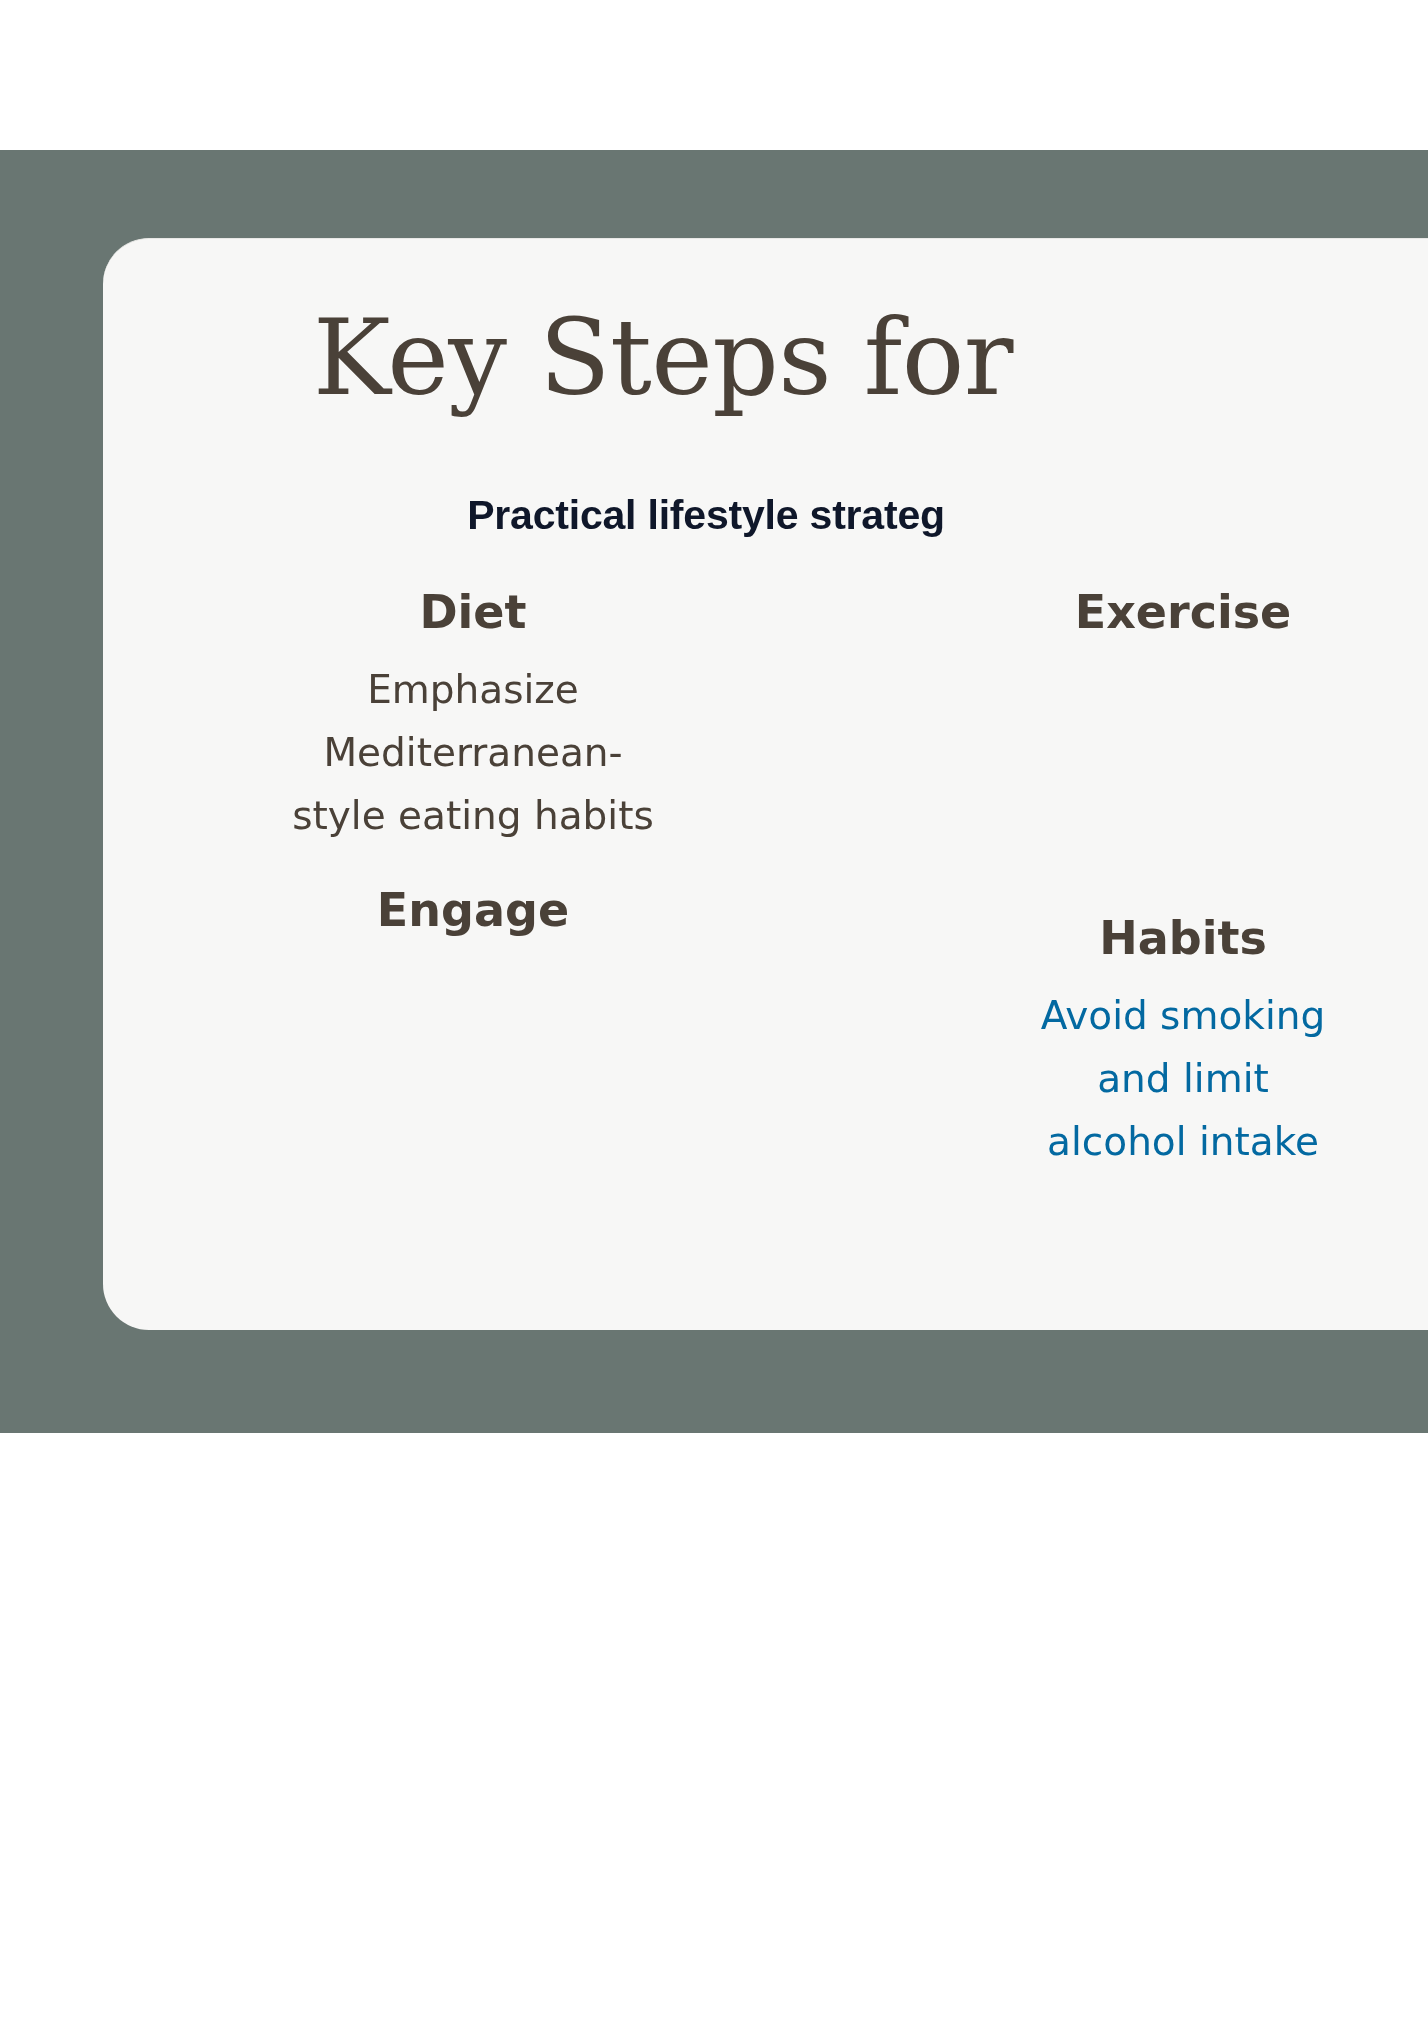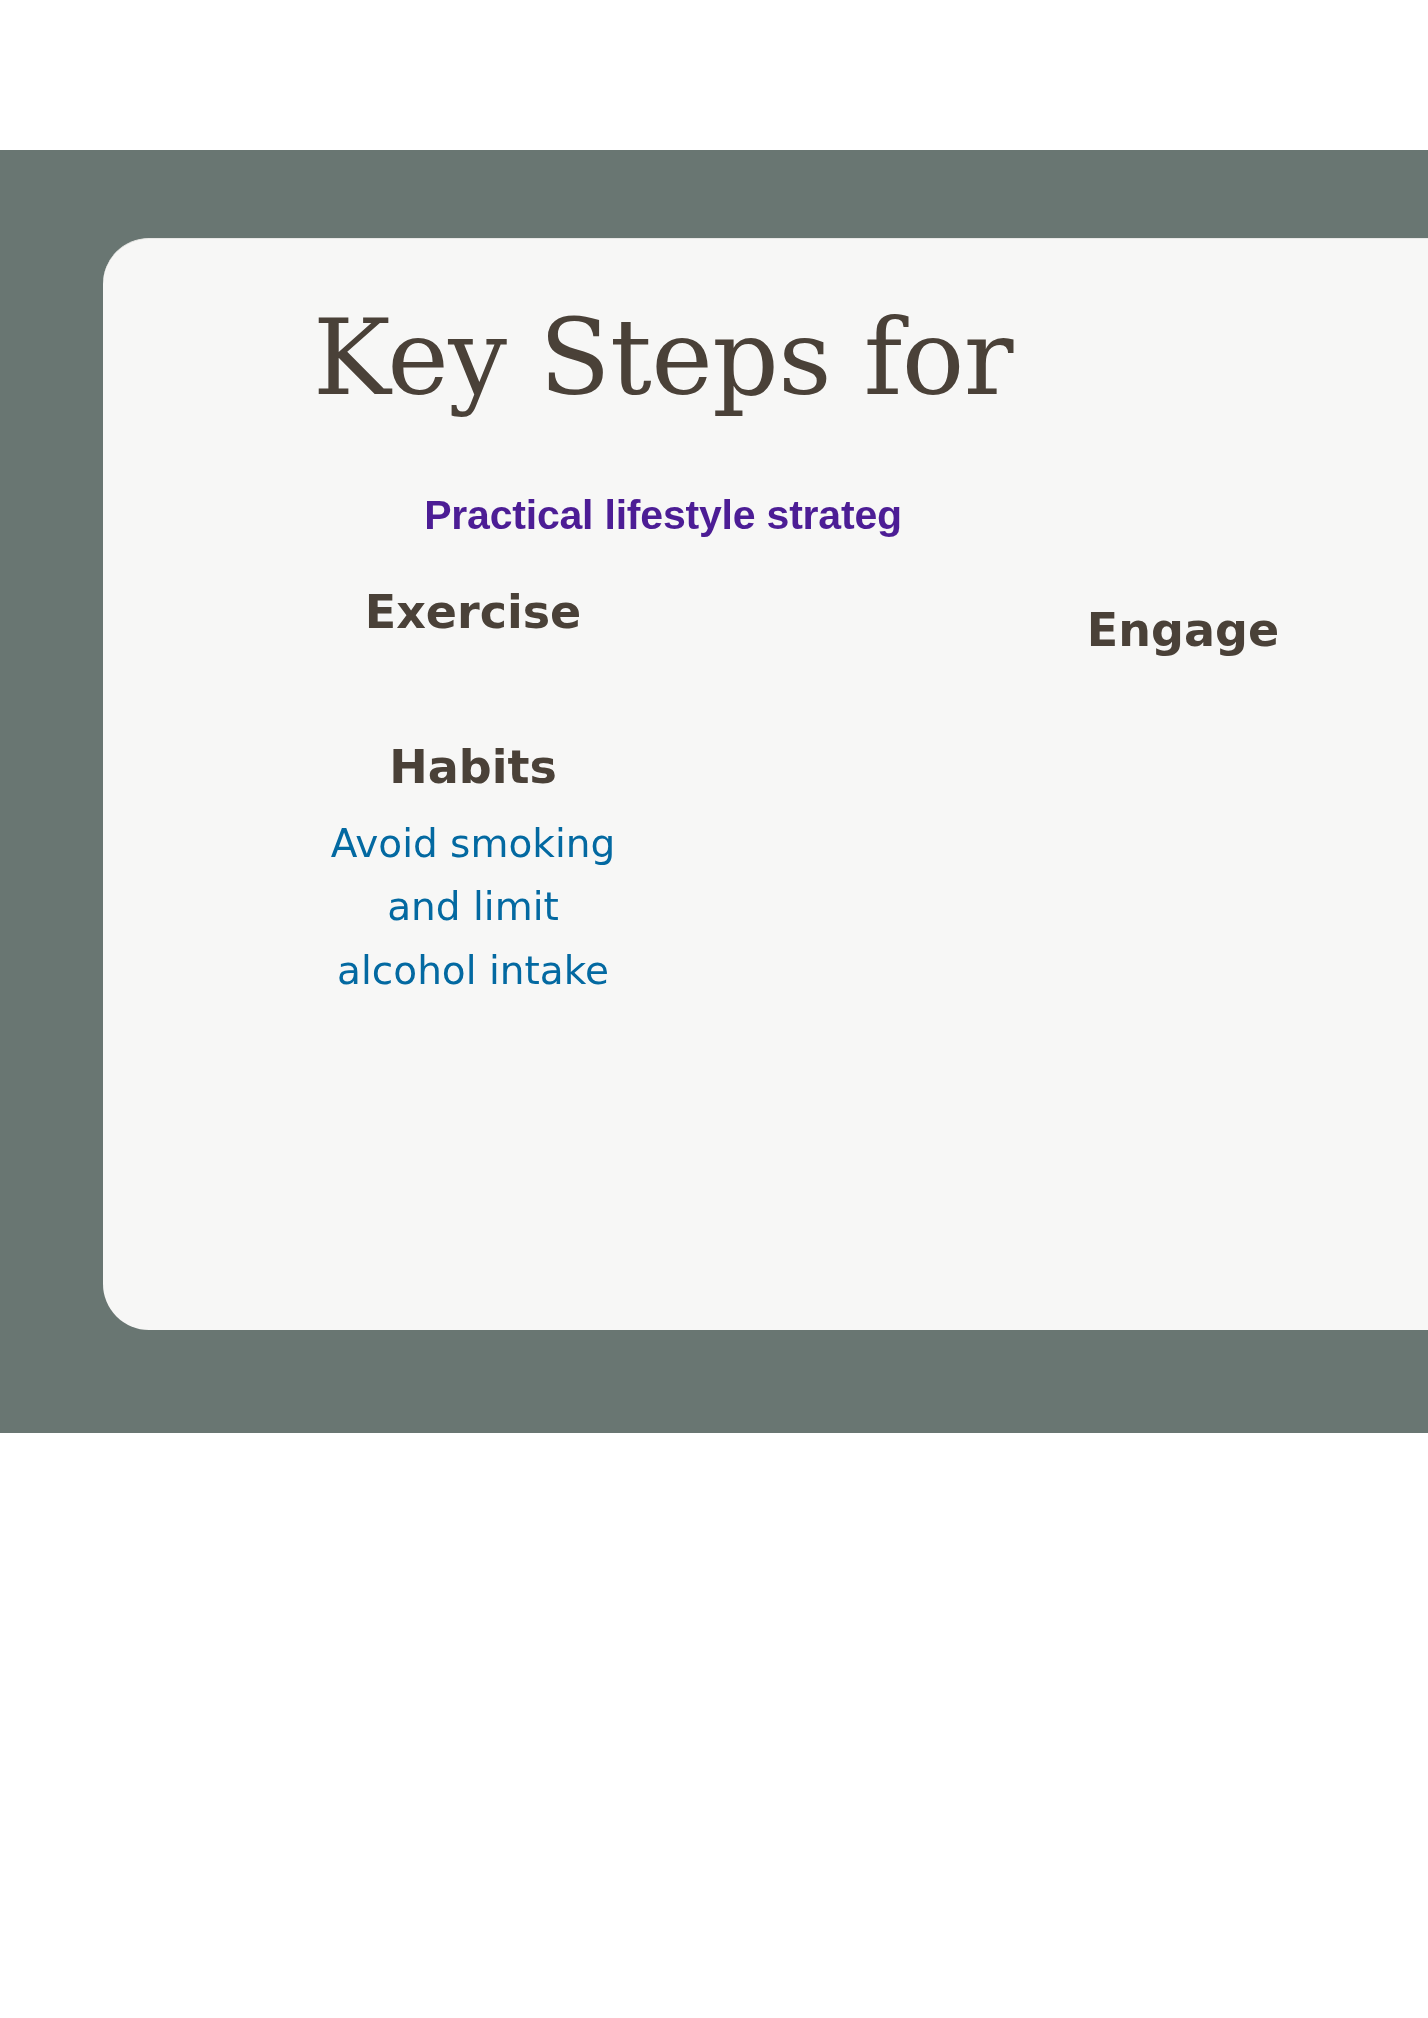--- a/index.html
+++ b/index.html
@@ -141,25 +141,29 @@
 <body>
 
 <div id="page" style="background: rgb(255, 255, 255);">
 
   <div id="slide-backdrop" style="background: rgb(105, 118, 114);"></div>
 
   <div id="content-card" style="background: rgb(247, 247, 246); border-top-color: rgb(232, 232, 230);">
 
     <div id="card-header">
       <h1 id="deck-title" style="color: rgb(74, 65, 56);">Key Steps for</h1>
-      <h2 id="deck-subtitle" style="color: #4c1d95;">Practical lifestyle strateg</h2>
+      <h2 id="deck-subtitle" style="color: #0f172a; padding-left: 43px;">Practical lifestyle strateg</h2>
     </div>
 
     <div id="topic-grid">
 
+      <div class="topic-cell row-1 col-1">
+        <div class="topic-heading" style="color: rgb(74, 65, 56);">Diet</div>
+        <p class="topic-body w-diet" style="color: rgb(74, 65, 56);">Emphasize Mediterranean-style eating habits</p>
+      </div>
 
       <div class="topic-cell row-1 col-2">
         <div class="topic-heading" style="color: rgb(74, 65, 56);">Exercise</div>
       </div>
 
       <div class="topic-cell row-2 col-1">
         <div class="topic-heading" style="color: rgb(74, 65, 56);">Engage</div>
       </div>
 
       <div class="topic-cell row-2 col-2">

